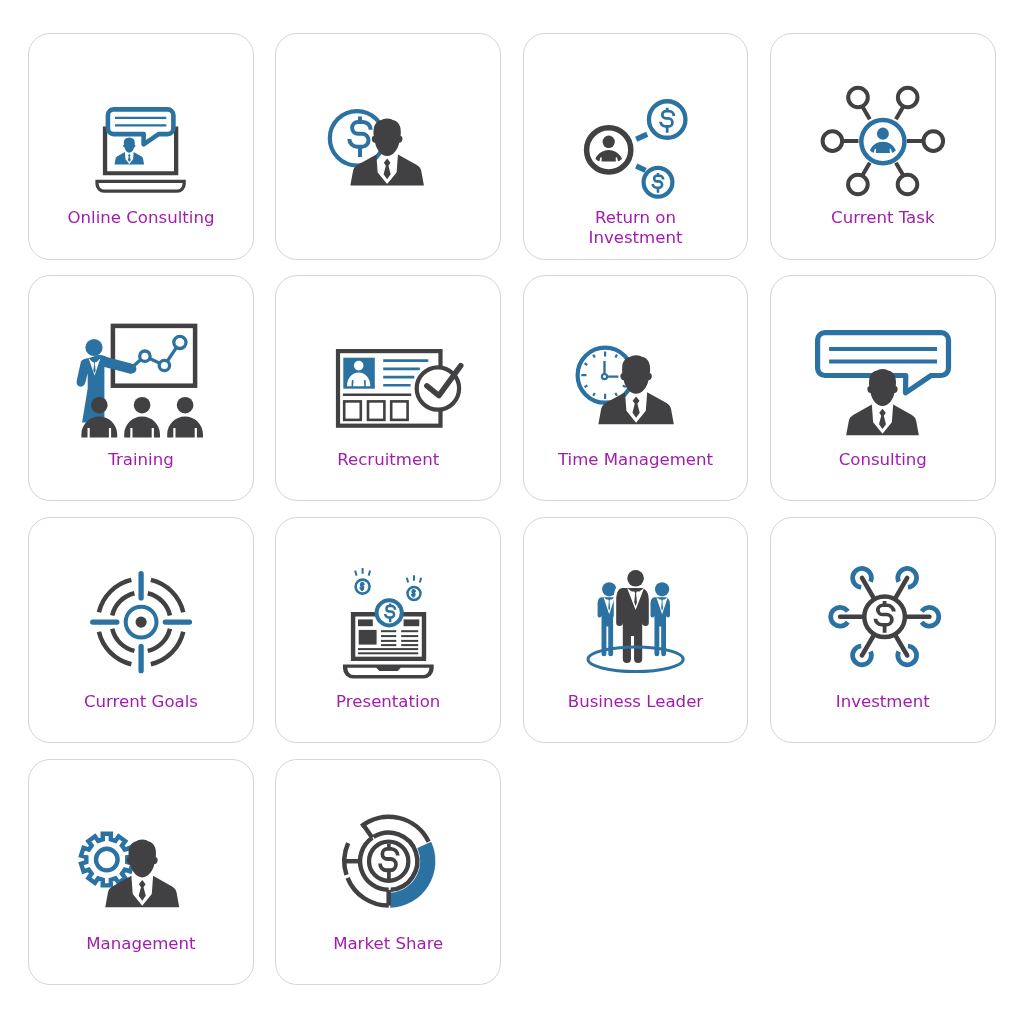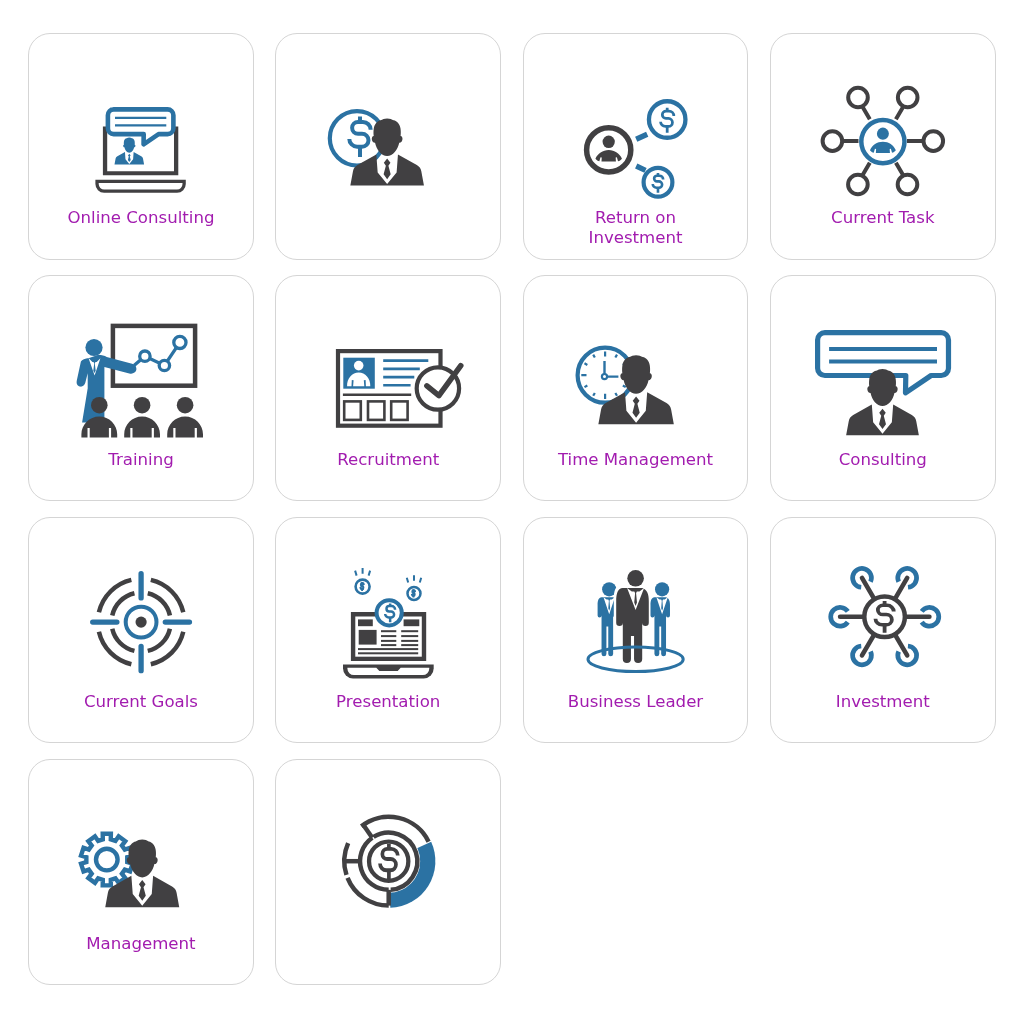--- a/index.html
+++ b/index.html
@@ -353,16 +353,17 @@
             </g>
             <circle cx="46.7" cy="46.7" r="19.65" fill="#fff" stroke="#414042" stroke-width="4.3"></circle>
             <g transform="translate(32.1 27.8) scale(0.37 0.385)">
               <g fill="none" stroke="#414042" stroke-width="10" stroke-linecap="butt">
                 <path d="M64 34.5A17.5 17.5 0 0 0 46.5 17h-11a13.2 13.2 0 0 0 0 26.4h9a14.6 14.6 0 0 1 0 29.2h-11A17.5 17.5 0 0 1 16 55.1"></path>
                 <path d="M40 4.5v13M40 72.6v23"></path>
               </g>
             </g>
           </svg>
         </div>
+      <div class="lbl">Market Share</div>
     </div>
   </div>
 
 </div>
 
 </body></html>

